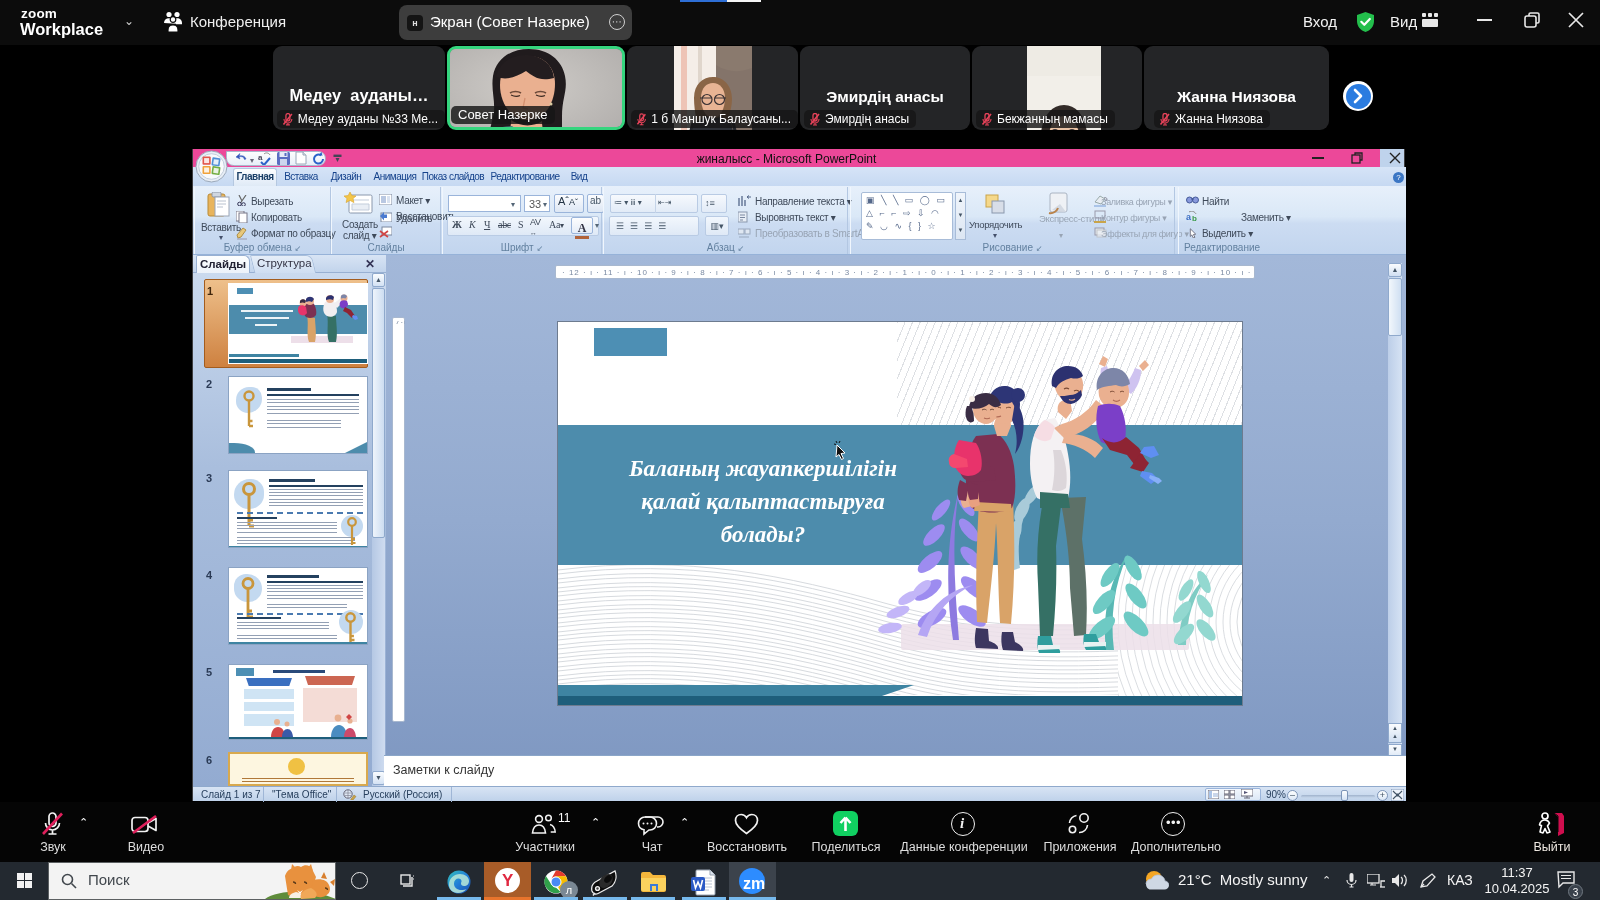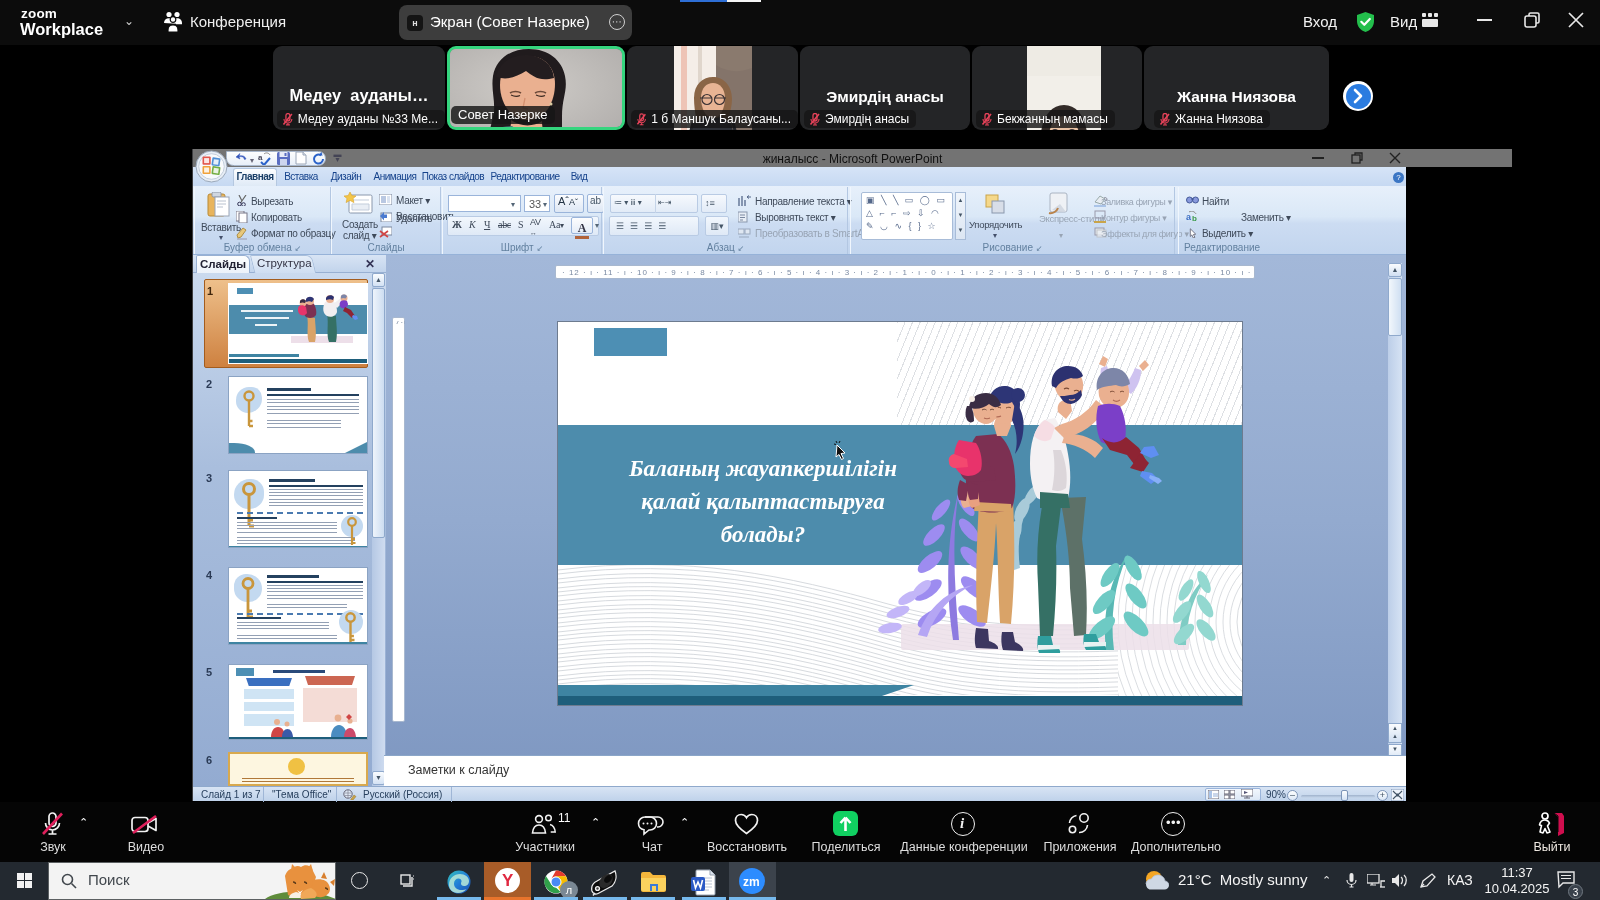--- a/index.html
+++ b/index.html
@@ -25,21 +25,21 @@
 
 #ztb{left:0;top:802px;width:1600px;height:60px;background:#050505;color:#e8e8e8}
 .zlab{position:absolute;font-size:12.5px;color:#dedede;text-align:center;white-space:nowrap;transform:translateX(-50%)}
 
 #taskbar{left:0;top:862px;width:1600px;height:38px;background:#232930}
 #search{left:48px;top:862px;width:288px;height:38px;background:#f3f3f3;border:1px solid #5c6062;color:#3a3f44}
 .ul{position:absolute;top:897px;height:3px;background:#76b9ed}
 #tray{color:#fff}
 
 #ppt{left:192px;top:149px;width:1213px;height:652px;background:#bfd3ec;border-left:1px solid #3e3e40;border-right:1px solid #3e3e40}
-#ptitle{left:0;top:0;width:1319px;height:18px;background:#737373;color:#111;font-size:12px}
+#ptitle{left:0;top:0;width:1187px;height:18px;background:#ec4899;color:#111;font-size:12px}
 #ptabs{left:0;top:18px;width:1213px;height:19px;background:linear-gradient(#d6e4f7,#c6d9f2)}
 .ptab{position:absolute;top:19px;height:18px;color:#15428b;font-size:10px;text-align:center;line-height:18px;white-space:nowrap;letter-spacing:-.5px;transform:translateX(-50%)}
 #ribbon{left:0;top:37px;width:1213px;height:69px;background:linear-gradient(#e7f0fb 0%,#dae8f7 45%,#ccdcf2 55%,#c2d5ee 100%);border-bottom:1px solid #96b2d8}
 .rgroup{position:absolute;top:38px;height:67px;border-right:1px solid #b3c7e2;border-left:1px solid #f0f6fd}
 .rglab{position:absolute;bottom:1px;width:100%;text-align:center;font-size:10px;color:#62809f;white-space:nowrap}
 .rbtxt{position:absolute;font-size:10px;color:#3f4a5a;white-space:nowrap;letter-spacing:-.3px}
 .gray{color:#98a4b4}
 
 #spanel{left:0;top:106px;width:193px;height:531px;background:linear-gradient(#cddcf0,#a9bedd 40%,#93abd1)}
 .snum{position:absolute;font-size:11px;color:#2a3a55;font-weight:bold}
@@ -818,21 +818,21 @@
 
       <div class="a" style="left:0;top:363px;width:356px;height:11px;background:#3e84a2;clip-path:polygon(0 0,100% 0,91% 100%,0 100%)"></div>
       <div class="a" style="left:0;top:374px;width:684px;height:9px;background:#1e5e7b"></div>
 
       <svg class="a" style="left:276px;top:119px" width="14" height="20" viewBox="0 0 14 20">
           <path d="M3 4l8 8-4 .5 2.5 5-2 1-2.5-5L2 16z" fill="#111" stroke="#fff" stroke-width="1"></path>
           <path d="M2 0l1 2M6 0L5 2M0 3l2 .5" stroke="#111"></path>
         </svg>
     </div>
     <div class="a" id="notes">
-        <div style="margin:7px 0 0 24px">Заметки к слайду</div>
+        <div style="margin:7px 0 0 9px">Заметки к слайду</div>
       </div>
     <div class="a" id="pstatus">
       <div class="a" style="left:8px;top:2px">Слайд 1 из 7</div>
       <div class="a" style="left:70px;top:0;width:1px;height:15px;background:#9fb6d6"></div>
       <div class="a" style="left:79px;top:2px">"Тема Office"</div>
       <div class="a" style="left:143px;top:0;width:1px;height:15px;background:#9fb6d6"></div>
       <svg class="a" style="left:150px;top:2px" width="14" height="11" viewBox="0 0 14 11">
           <circle cx="5" cy="5" r="4.2" fill="#dfe8f4" stroke="#667"></circle>
           <path d="M1.5 4h7M1.5 6.5h7M5 1v8" stroke="#778" stroke-width=".6"></path>
           <path d="M8 10l3-4 2 1.5-3 3.5-2.5.5z" fill="#c9a44a" stroke="#96752e" stroke-width=".5"></path>
@@ -1023,21 +1023,21 @@
   <svg class="a" style="left:691px;top:869px" width="25" height="27" viewBox="0 0 25 27">
     <path d="M6 1h13l5 5v19a1 1 0 0 1-1 1H6a1 1 0 0 1-1-1V2a1 1 0 0 1 1-1z" fill="#fff" stroke="#9aa4b2"></path>
     <path d="M19 1v5h5" fill="#dce4ee" stroke="#9aa4b2"></path>
     <path d="M8 9h13M8 12h13M8 15h13M8 18h13M8 21h10" stroke="#b9c4d4" stroke-width="1.2"></path>
     <rect x="0" y="8" width="14" height="14" rx="2" fill="#2b5ac6"></rect>
     <path d="M2.5 11l2 8 2.5-6 2.5 6 2-8" fill="none" stroke="#fff" stroke-width="1.6"></path>
   </svg>
 
   <div class="a" style="left:729px;top:862px;width:47px;height:35px;background:#3c434c"></div>
   <div class="a" style="left:739px;top:868px;width:26px;height:26px;border-radius:50%;background:#2d8cff"></div>
-  <div class="a" style="left:743px;top:875px;color:#fff;font-size:12px;font-weight:bold">zm</div>
+  <div class="a" style="left:743px;top:875px;color:#fff;font-size:16px;font-weight:bold">zm</div>
   <div class="a ul" style="left:437px;width:44px"></div>
   <div class="a ul" style="left:534px;width:44px"></div>
   <div class="a ul" style="left:583px;width:44px"></div>
   <div class="a ul" style="left:631px;width:44px"></div>
   <div class="a ul" style="left:682px;width:44px"></div>
   <div class="a ul" style="left:729px;width:47px"></div>
 
   <svg class="a" style="left:1143px;top:870px" width="26" height="22" viewBox="0 0 26 22">
       <circle cx="11" cy="9" r="8" fill="#f5a623"></circle>
       <path d="M3 14c0-3 2.5-5 5.5-5 1-2.5 3.5-4 6.5-4 3.5 0 6.5 2.5 7 6 2.3.3 4 2 4 4.3 0 2.4-2 4.2-4.5 4.2H7.5C5 19.5 3 17 3 14z" fill="#cfd8e4"></path>

